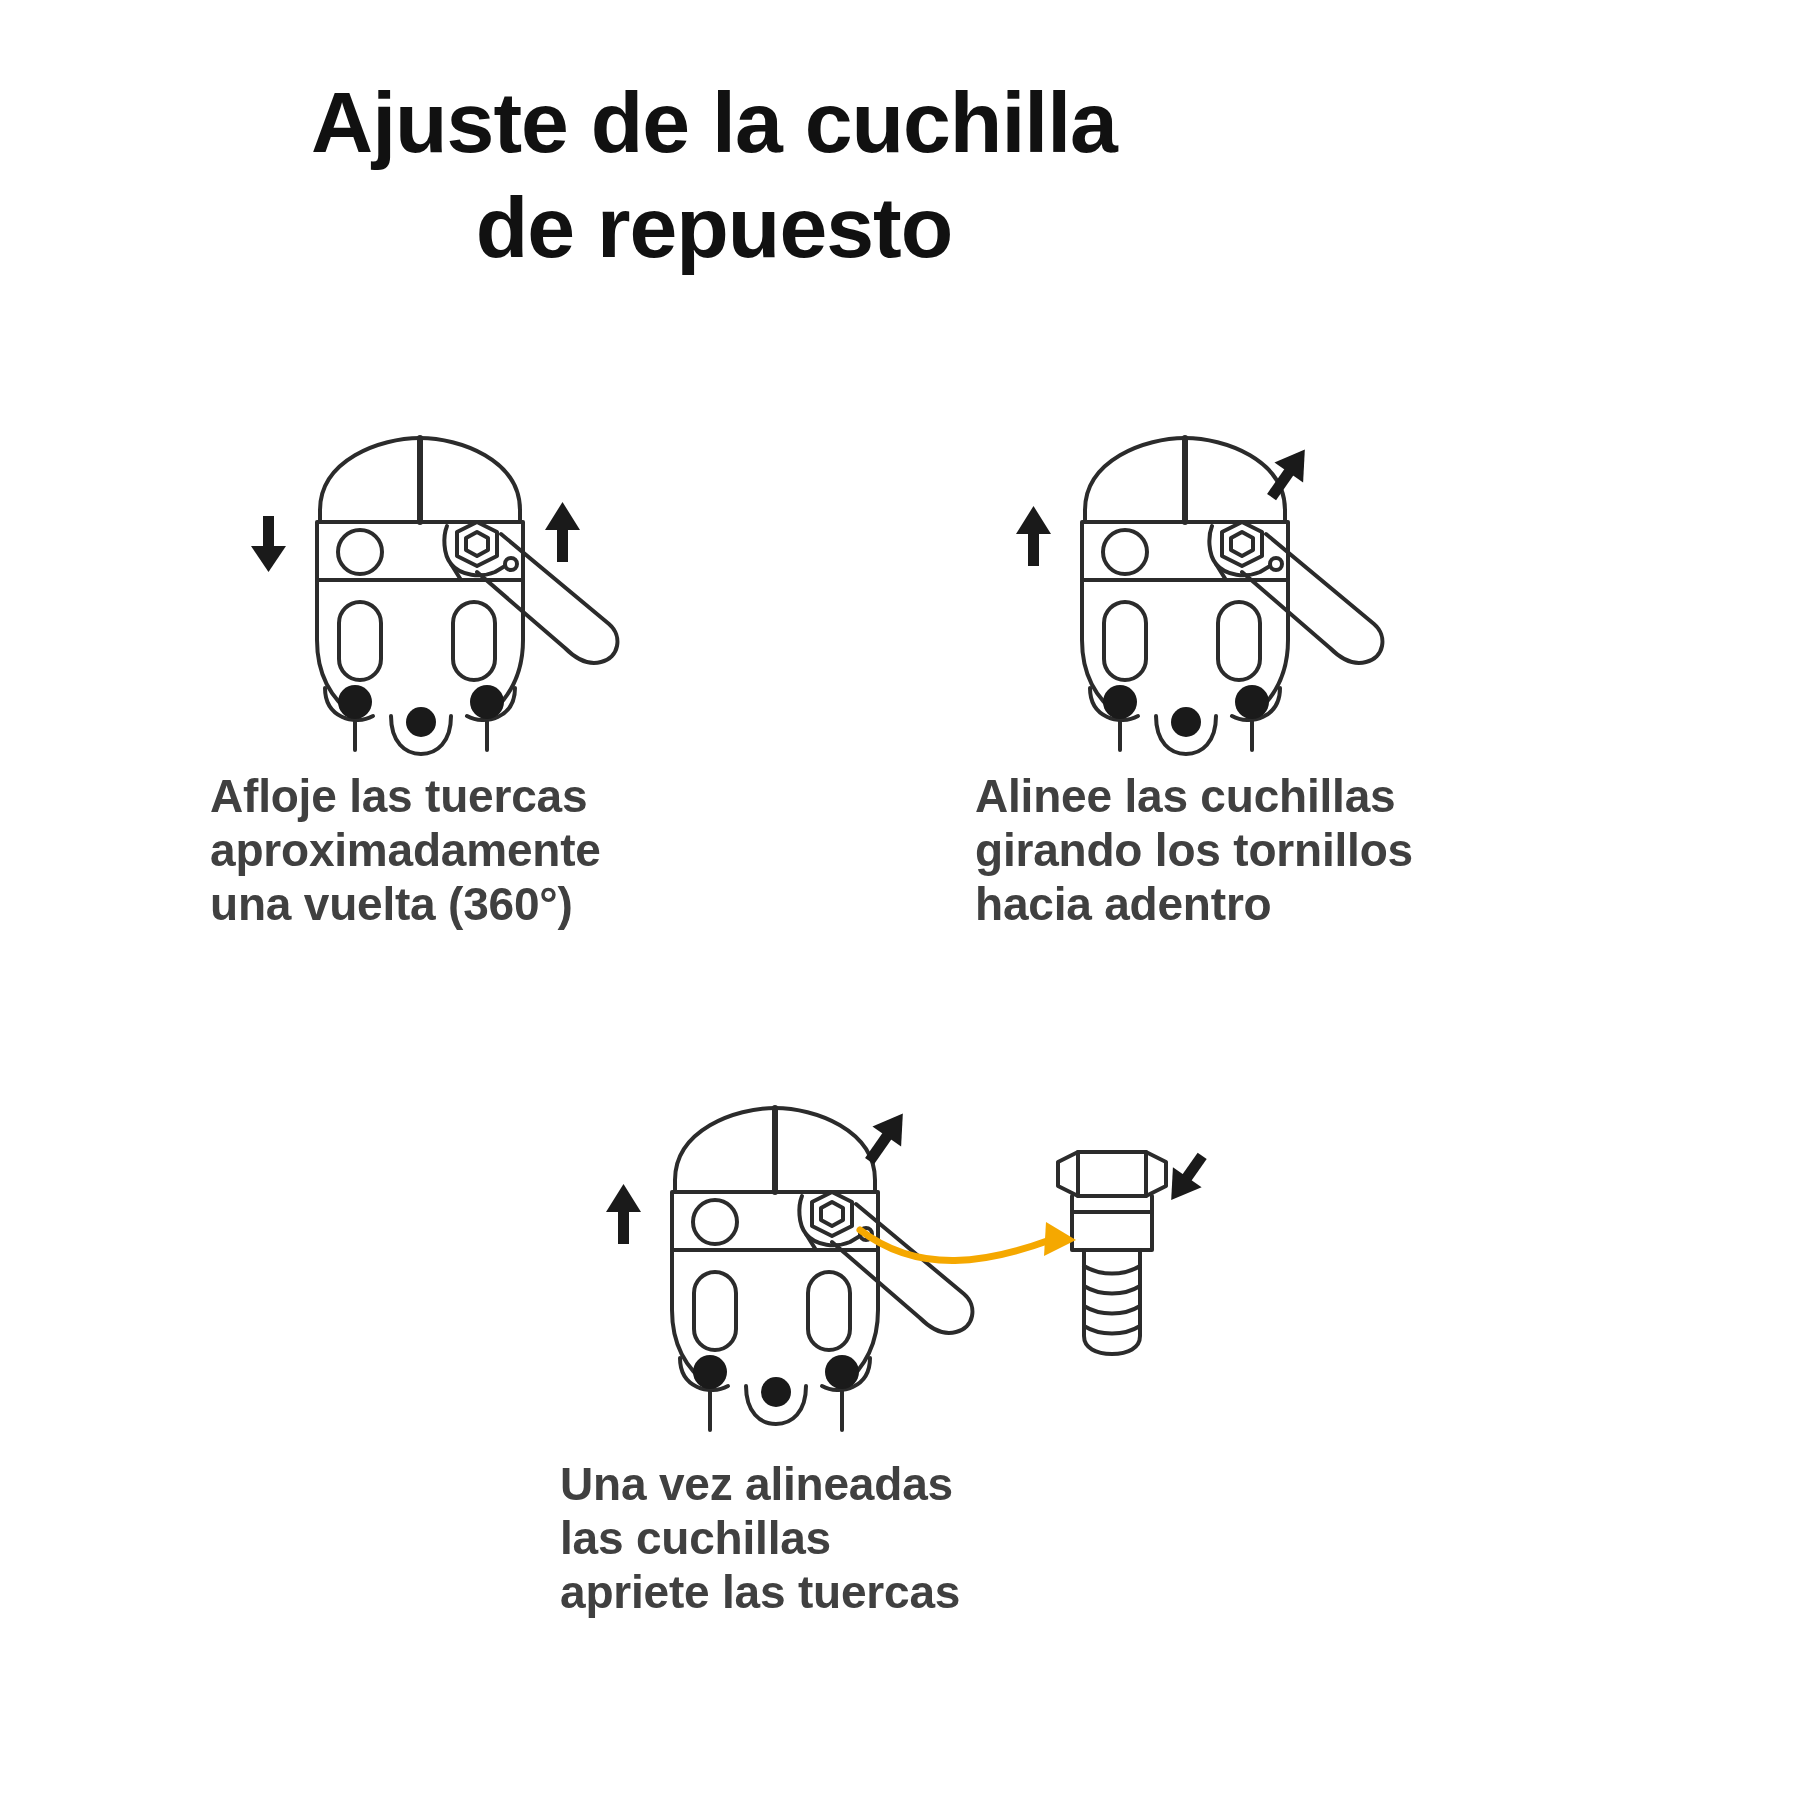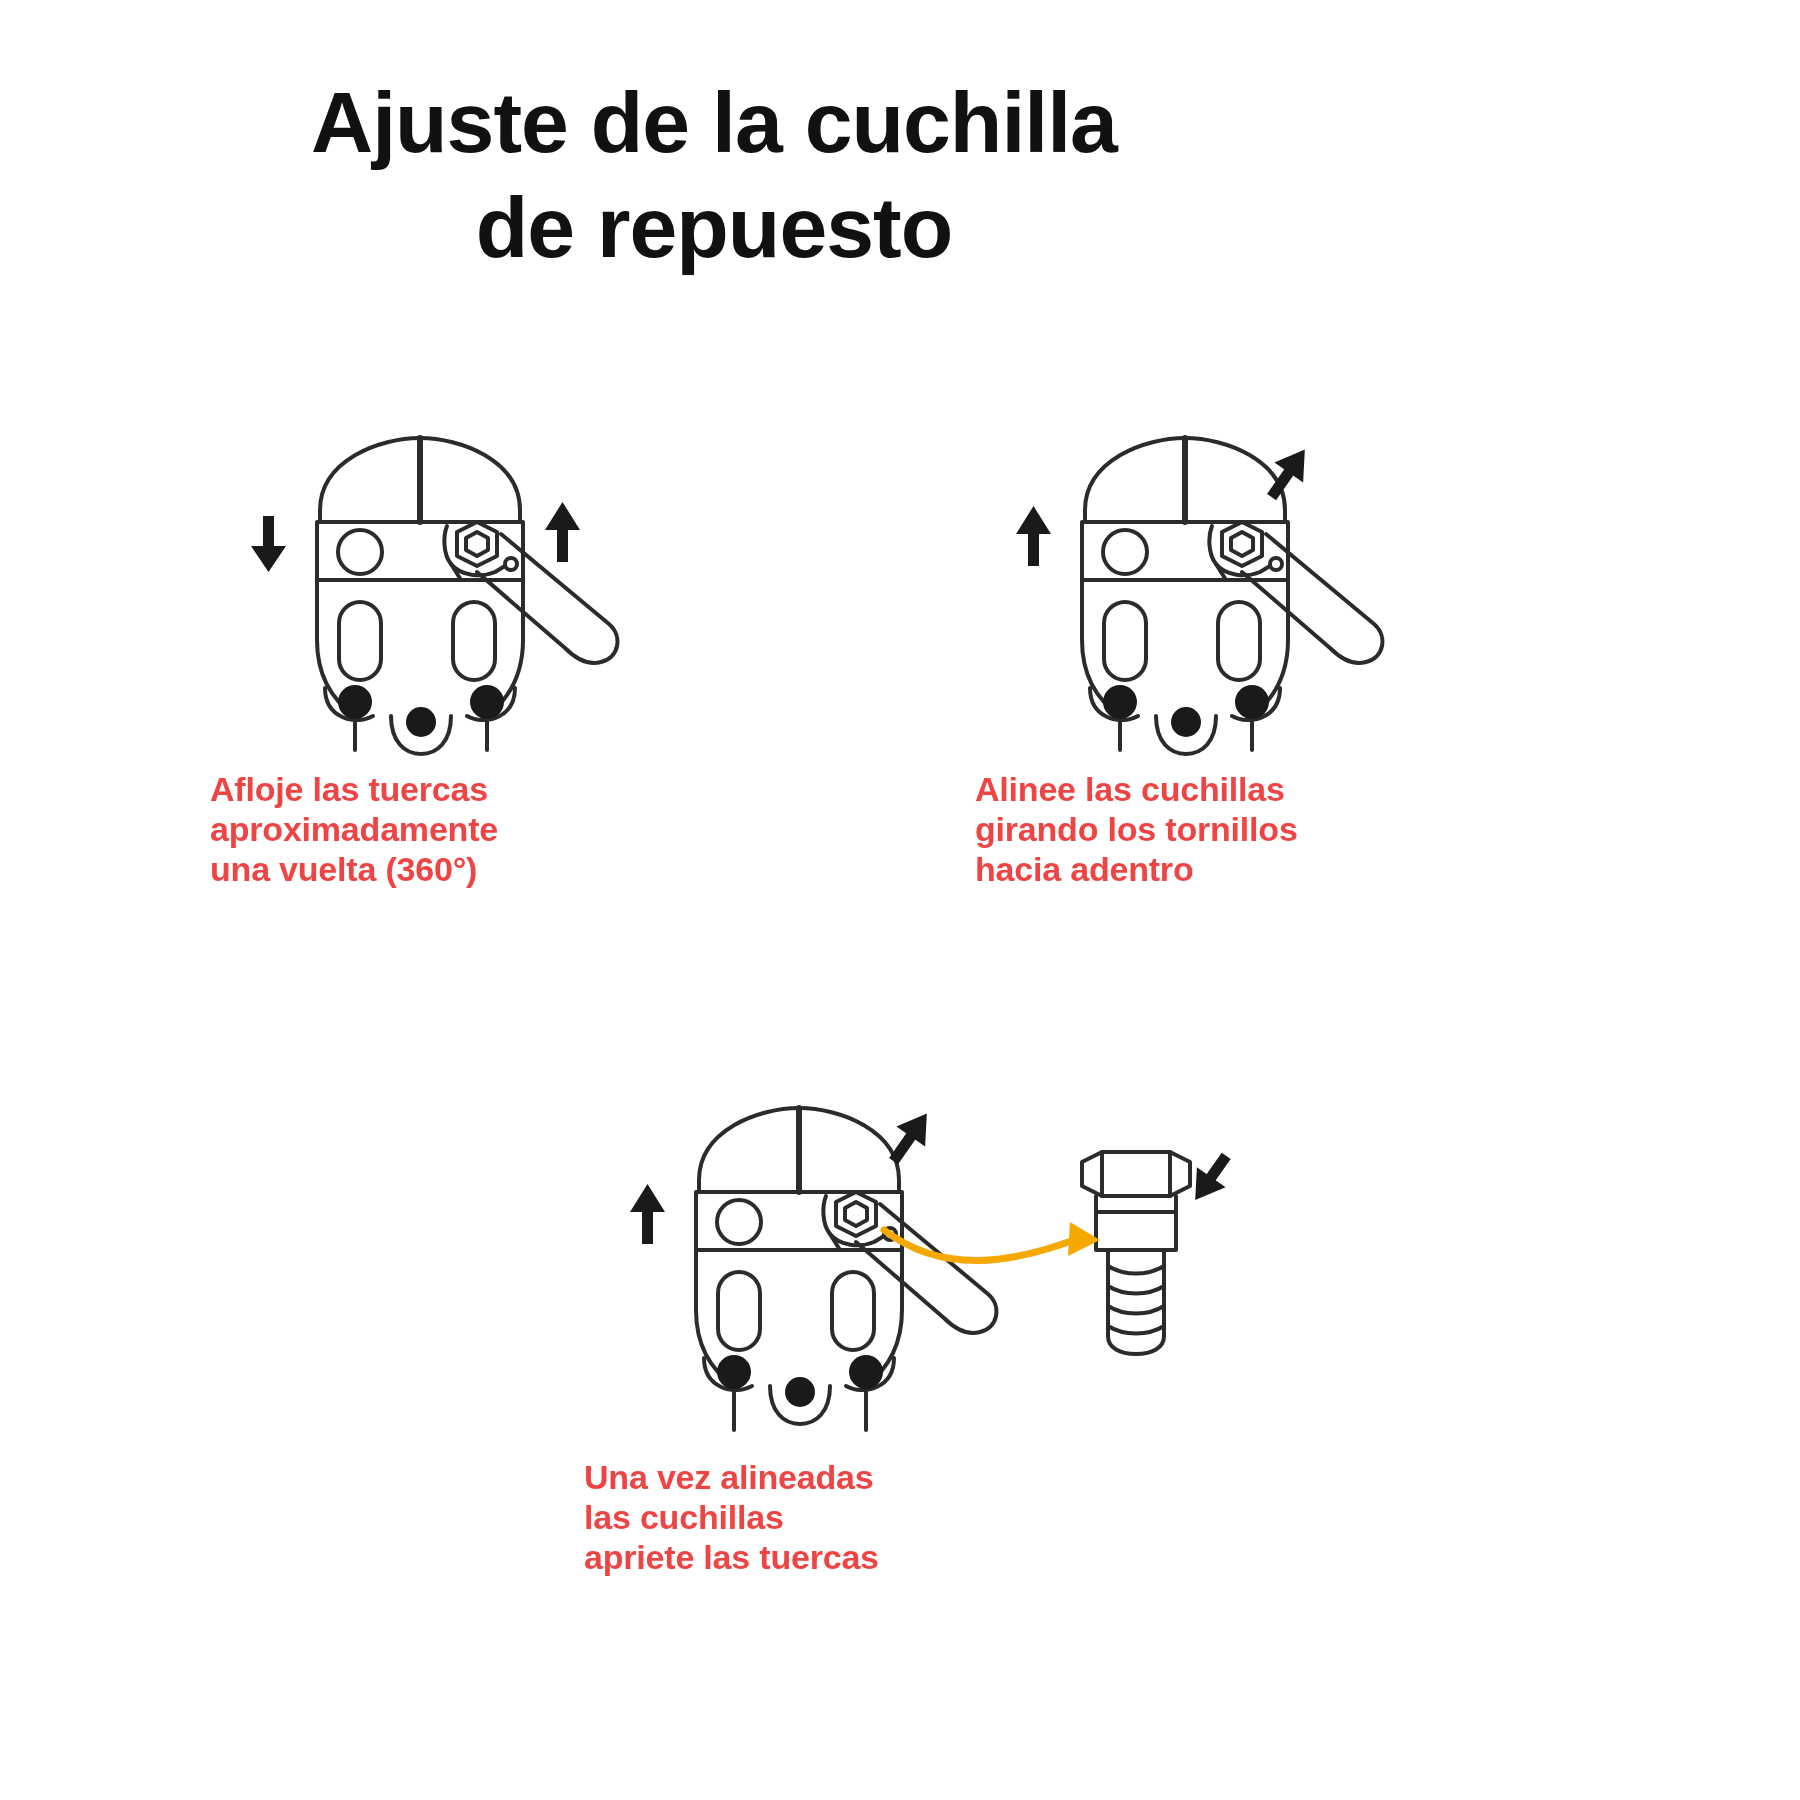--- a/index.html
+++ b/index.html
@@ -33,31 +33,31 @@
     white-space: pre-line;
     color: #111111;
   }
   .step {
     position: absolute;
   }
   .step-art {
     position: relative;
   }
   .step-caption {
-    font-size: 34px;
+    font-size: 46px;
     font-weight: bold;
     line-height: 1.17;
     white-space: pre-line;
-    color: #ef4444;
+    color: #404040;
     letter-spacing: -0.2px;
   }
   
   #step-1 { left: 205px; top: 430px; width: 620px; }
   #step-2 { left: 970px; top: 430px; width: 640px; }
-  #step-3 { left: 584px; top: 1100px; width: 700px; }
+  #step-3 { left: 560px; top: 1100px; width: 700px; }
 
   #step-1 .step-caption { margin-top: 10px; margin-left: 5px; }
   #step-2 .step-caption { margin-top: 10px; margin-left: 5px; }
   #step-3 .step-caption { margin-top: 18px; margin-left: 0px; }
 
   svg { display: block; }
 </style>
 </head>
 <body>
 

